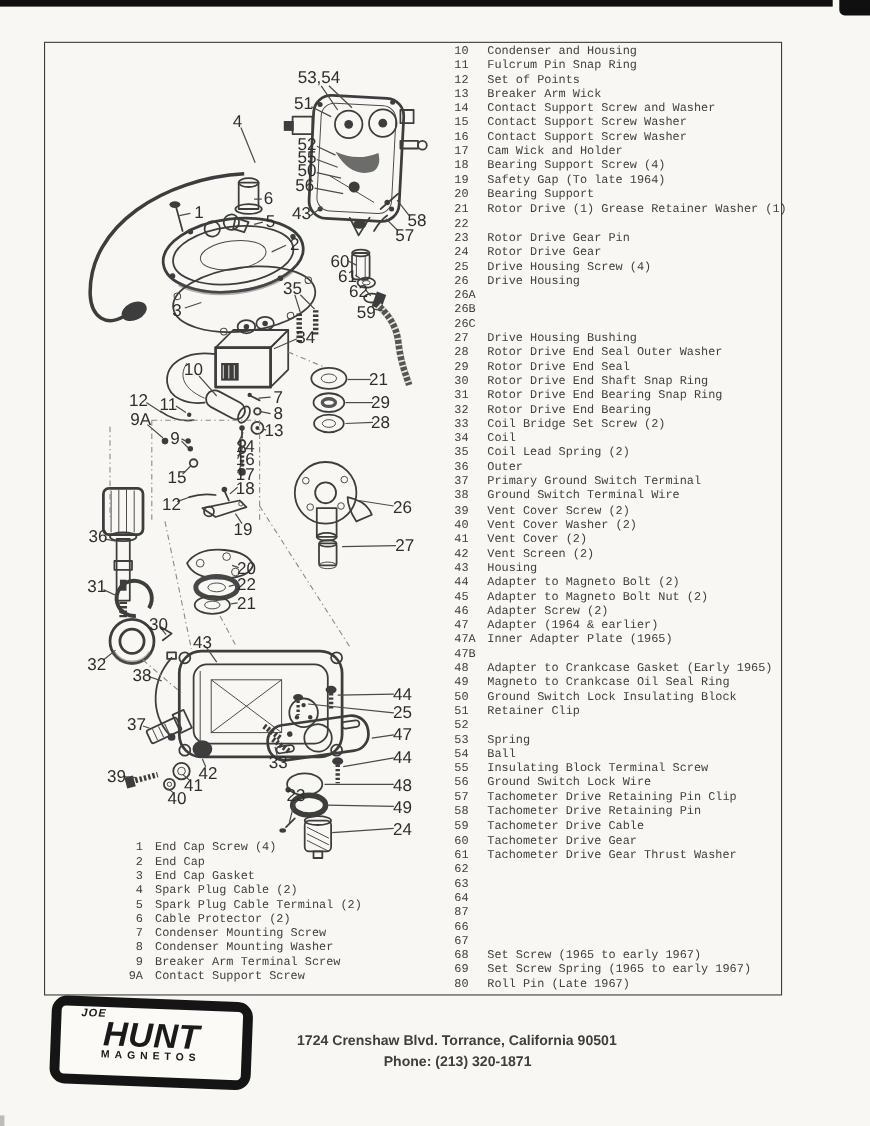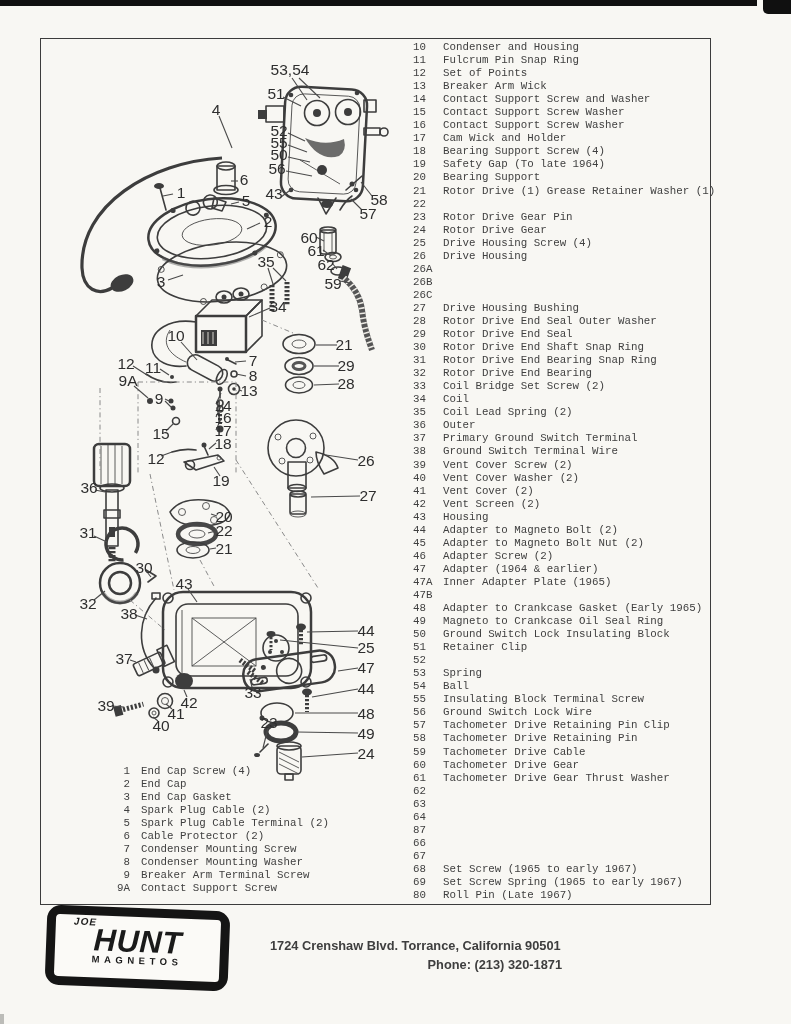--- a/index.html
+++ b/index.html
@@ -33,21 +33,21 @@
         border-radius:14px;transform:rotate(2.2deg);padding:6px;box-sizing:border-box;}
   #logo-inner{width:100%;height:100%;background:#fbfaf7;border:3px solid #151515;
               border-radius:7px;box-sizing:border-box;padding:1px 6px;color:#1a1a1a;}
   #logo-top{font-size:10px;font-weight:bold;font-style:italic;letter-spacing:1px;margin-left:12px;}
   #logo-main{font-size:31px;font-weight:bold;font-style:italic;text-align:center;
              line-height:25px;letter-spacing:0.5px;}
   #logo-bottom{font-size:9.5px;font-weight:bold;letter-spacing:4.5px;text-align:center;margin-top:1px;}
   #address{position:absolute;left:270px;top:938px;width:292px;font-weight:bold;
            font-size:12.8px;color:#3e3e3e;}
   #address-line1{white-space:nowrap;}
-  #address-line2{text-align:right;margin-top:4px;}
+  #address-line2{text-align:center;margin-top:4px;}
 </style>
 </head>
 <body>
 
 <div id="page">
 
   <div class="artifact" style="left:0;top:0;width:757px;height:6px;"></div>
   <div class="artifact" style="left:763px;top:0;width:28px;height:14px;border-radius:0 0 0 5px;"></div>
   <div class="artifact" style="left:0;top:1014px;width:4px;height:10px;background:#bcbcb8;"></div>
 

